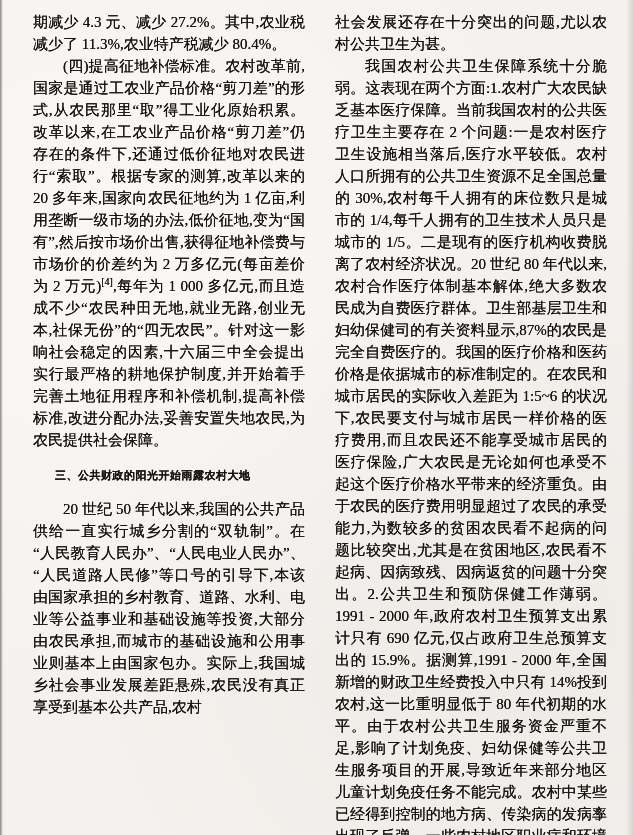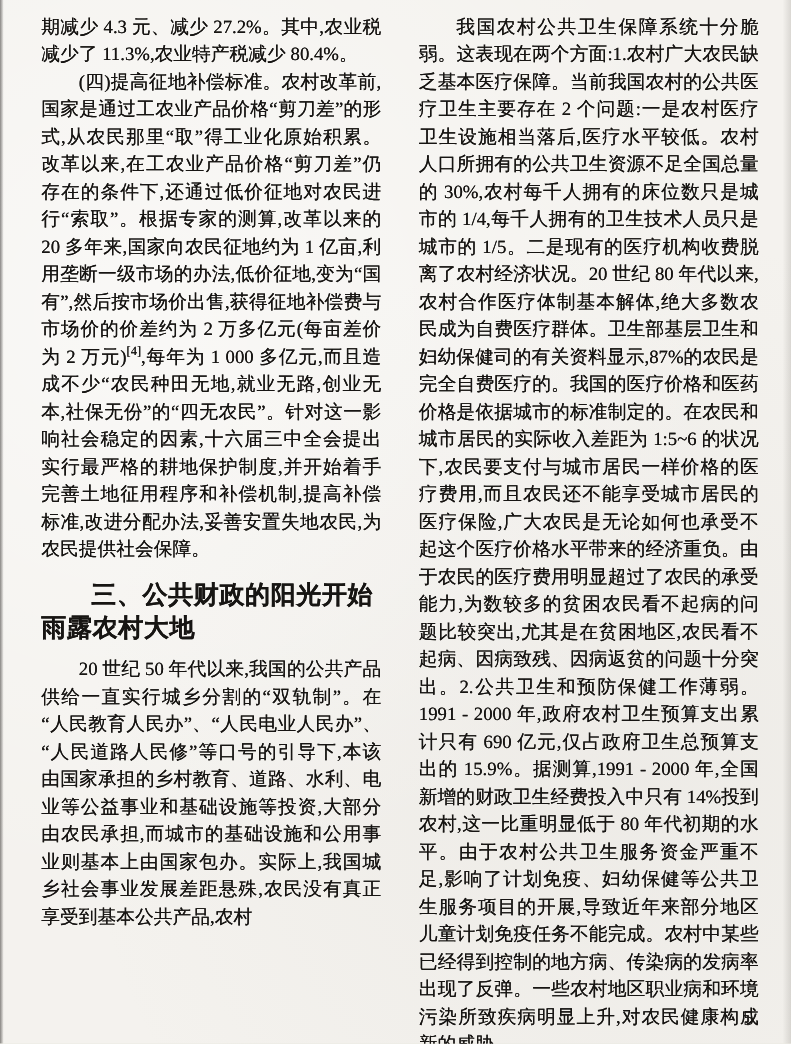--- a/index.html
+++ b/index.html
@@ -46,22 +46,22 @@
     font-family: "Liberation Serif", "DejaVu Serif", serif;
     font-size: 15px;
     line-height: 22px;
     text-align: justify;
     text-justify: inter-character;
     text-shadow: 0 0 0.4px currentColor; 
   }
   .col p { margin: 0; }
   .indent { text-indent: 2em; }
   .section-heading {
-    font-family: Liberation Sans, sans-serif;
-    font-size: 20px;
+    font-family: Liberation Mono, monospace;
+    font-size: 11px;
     line-height: 27px;
     font-weight: bold;
     margin: 12px 0 8px 0;
     text-indent: 2em;
     text-align: left;
     letter-spacing: 0.5px;
   }
   sup.cite {
     font-size: 10px;
     line-height: 0;
@@ -82,17 +82,18 @@
 <div class="page">
 
   <div class="col">
     <p>期减少 4.3 元、减少 27.2%。其中,农业税减少了 11.3%,农业特产税减少 80.4%。</p>
     <p class="indent">(四)提高征地补偿标准。农村改革前,国家是通过工农业产品价格“剪刀差”的形式,从农民那里“取”得工业化原始积累。改革以来,在工农业产品价格“剪刀差”仍存在的条件下,还通过低价征地对农民进行“索取”。根据专家的测算,改革以来的 20 多年来,国家向农民征地约为 1 亿亩,利用垄断一级市场的办法,低价征地,变为“国有”,然后按市场价出售,获得征地补偿费与市场价的价差约为 2 万多亿元(每亩差价为 2 万元)<sup class="cite">[4]</sup>,每年为 1 000 多亿元,而且造成不少“农民种田无地,就业无路,创业无本,社保无份”的“四无农民”。针对这一影响社会稳定的因素,十六届三中全会提出实行最严格的耕地保护制度,并开始着手完善土地征用程序和补偿机制,提高补偿标准,改进分配办法,妥善安置失地农民,为农民提供社会保障。</p>
     <h2 class="section-heading">三、公共财政的阳光开始雨露农村大地</h2>
     <p class="indent">20 世纪 50 年代以来,我国的公共产品供给一直实行城乡分割的“双轨制”。在“人民教育人民办”、“人民电业人民办”、“人民道路人民修”等口号的引导下,本该由国家承担的乡村教育、道路、水利、电业等公益事业和基础设施等投资,大部分由农民承担,而城市的基础设施和公用事业则基本上由国家包办。实际上,我国城乡社会事业发展差距悬殊,农民没有真正享受到基本公共产品,农村</p>
   </div>
 
   <div class="col">
+    <p>社会发展还存在十分突出的问题,尤以农村公共卫生为甚。</p>
     <p class="indent">我国农村公共卫生保障系统十分脆弱。这表现在两个方面:1.农村广大农民缺乏基本医疗保障。当前我国农村的公共医疗卫生主要存在 2 个问题:一是农村医疗卫生设施相当落后,医疗水平较低。农村人口所拥有的公共卫生资源不足全国总量的 30%,农村每千人拥有的床位数只是城市的 1/4,每千人拥有的卫生技术人员只是城市的 1/5。二是现有的医疗机构收费脱离了农村经济状况。20 世纪 80 年代以来,农村合作医疗体制基本解体,绝大多数农民成为自费医疗群体。卫生部基层卫生和妇幼保健司的有关资料显示,87%的农民是完全自费医疗的。我国的医疗价格和医药价格是依据城市的标准制定的。在农民和城市居民的实际收入差距为 1:5~6 的状况下,农民要支付与城市居民一样价格的医疗费用,而且农民还不能享受城市居民的医疗保险,广大农民是无论如何也承受不起这个医疗价格水平带来的经济重负。由于农民的医疗费用明显超过了农民的承受能力,为数较多的贫困农民看不起病的问题比较突出,尤其是在贫困地区,农民看不起病、因病致残、因病返贫的问题十分突出。2.公共卫生和预防保健工作薄弱。1991 - 2000 年,政府农村卫生预算支出累计只有 690 亿元,仅占政府卫生总预算支出的 15.9%。据测算,1991 - 2000 年,全国新增的财政卫生经费投入中只有 14%投到农村,这一比重明显低于 80 年代初期的水平。由于农村公共卫生服务资金严重不足,影响了计划免疫、妇幼保健等公共卫生服务项目的开展,导致近年来部分地区儿童计划免疫任务不能完成。农村中某些已经得到控制的地方病、传染病的发病率出现了反弹。一些农村地区职业病和环境污染所致疾病明显上升,对农民健康构成新的威胁。</p>
   </div>
 
   <div class="page-number">5</div>
 </div>
 
 </body></html>

